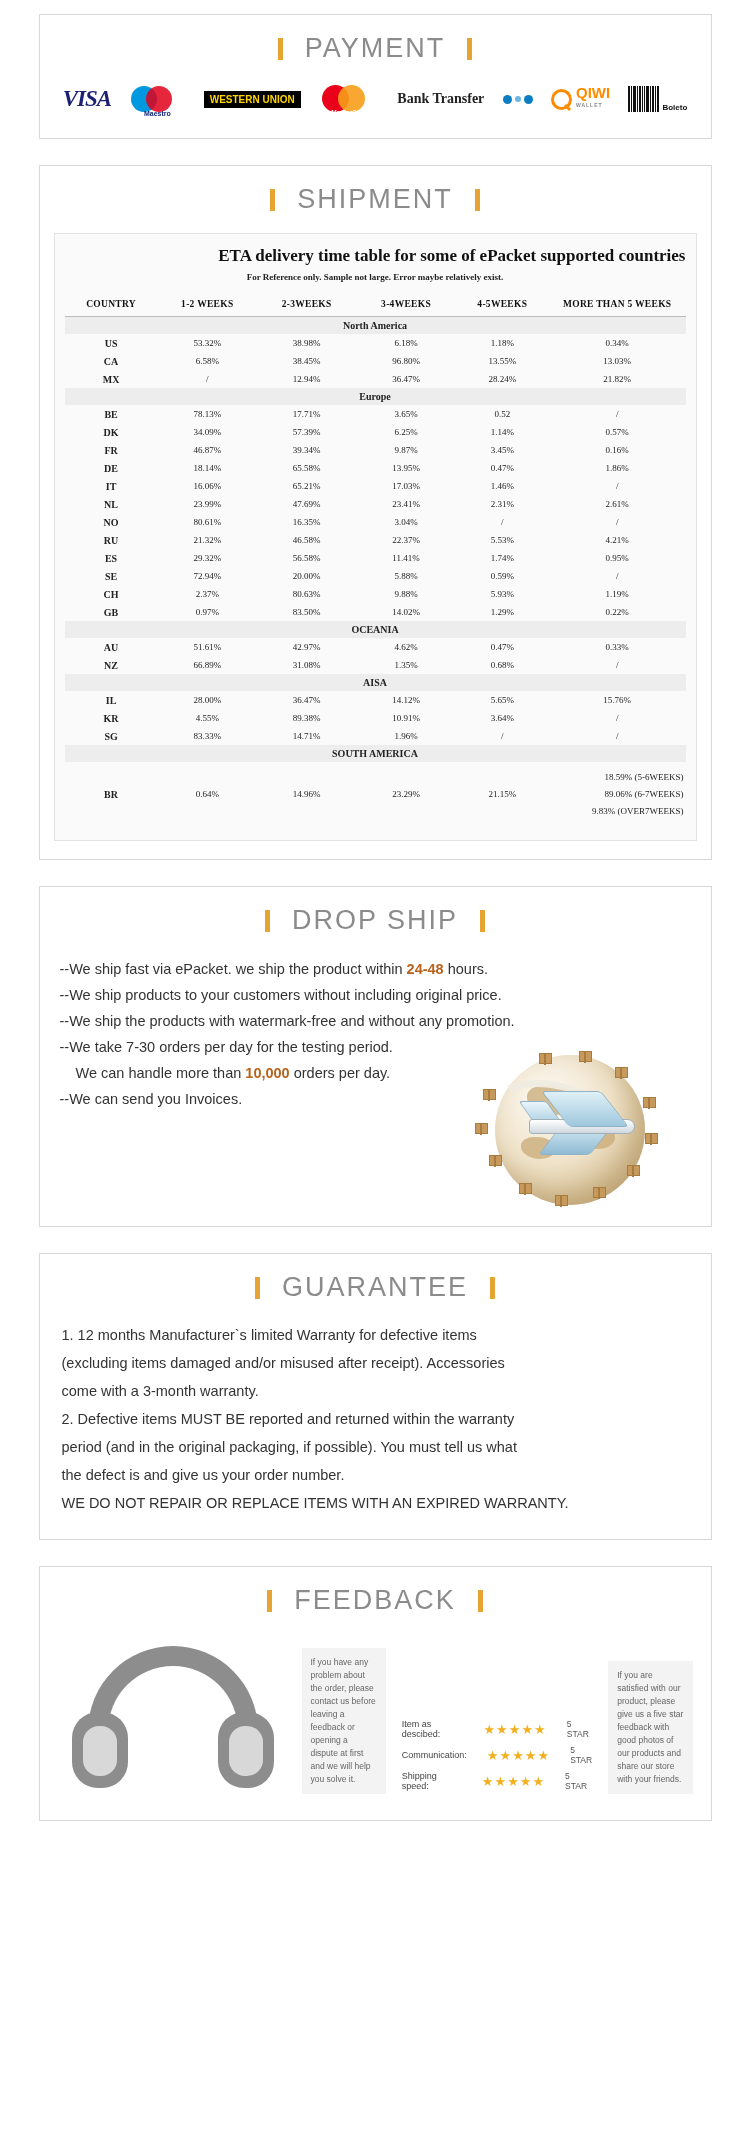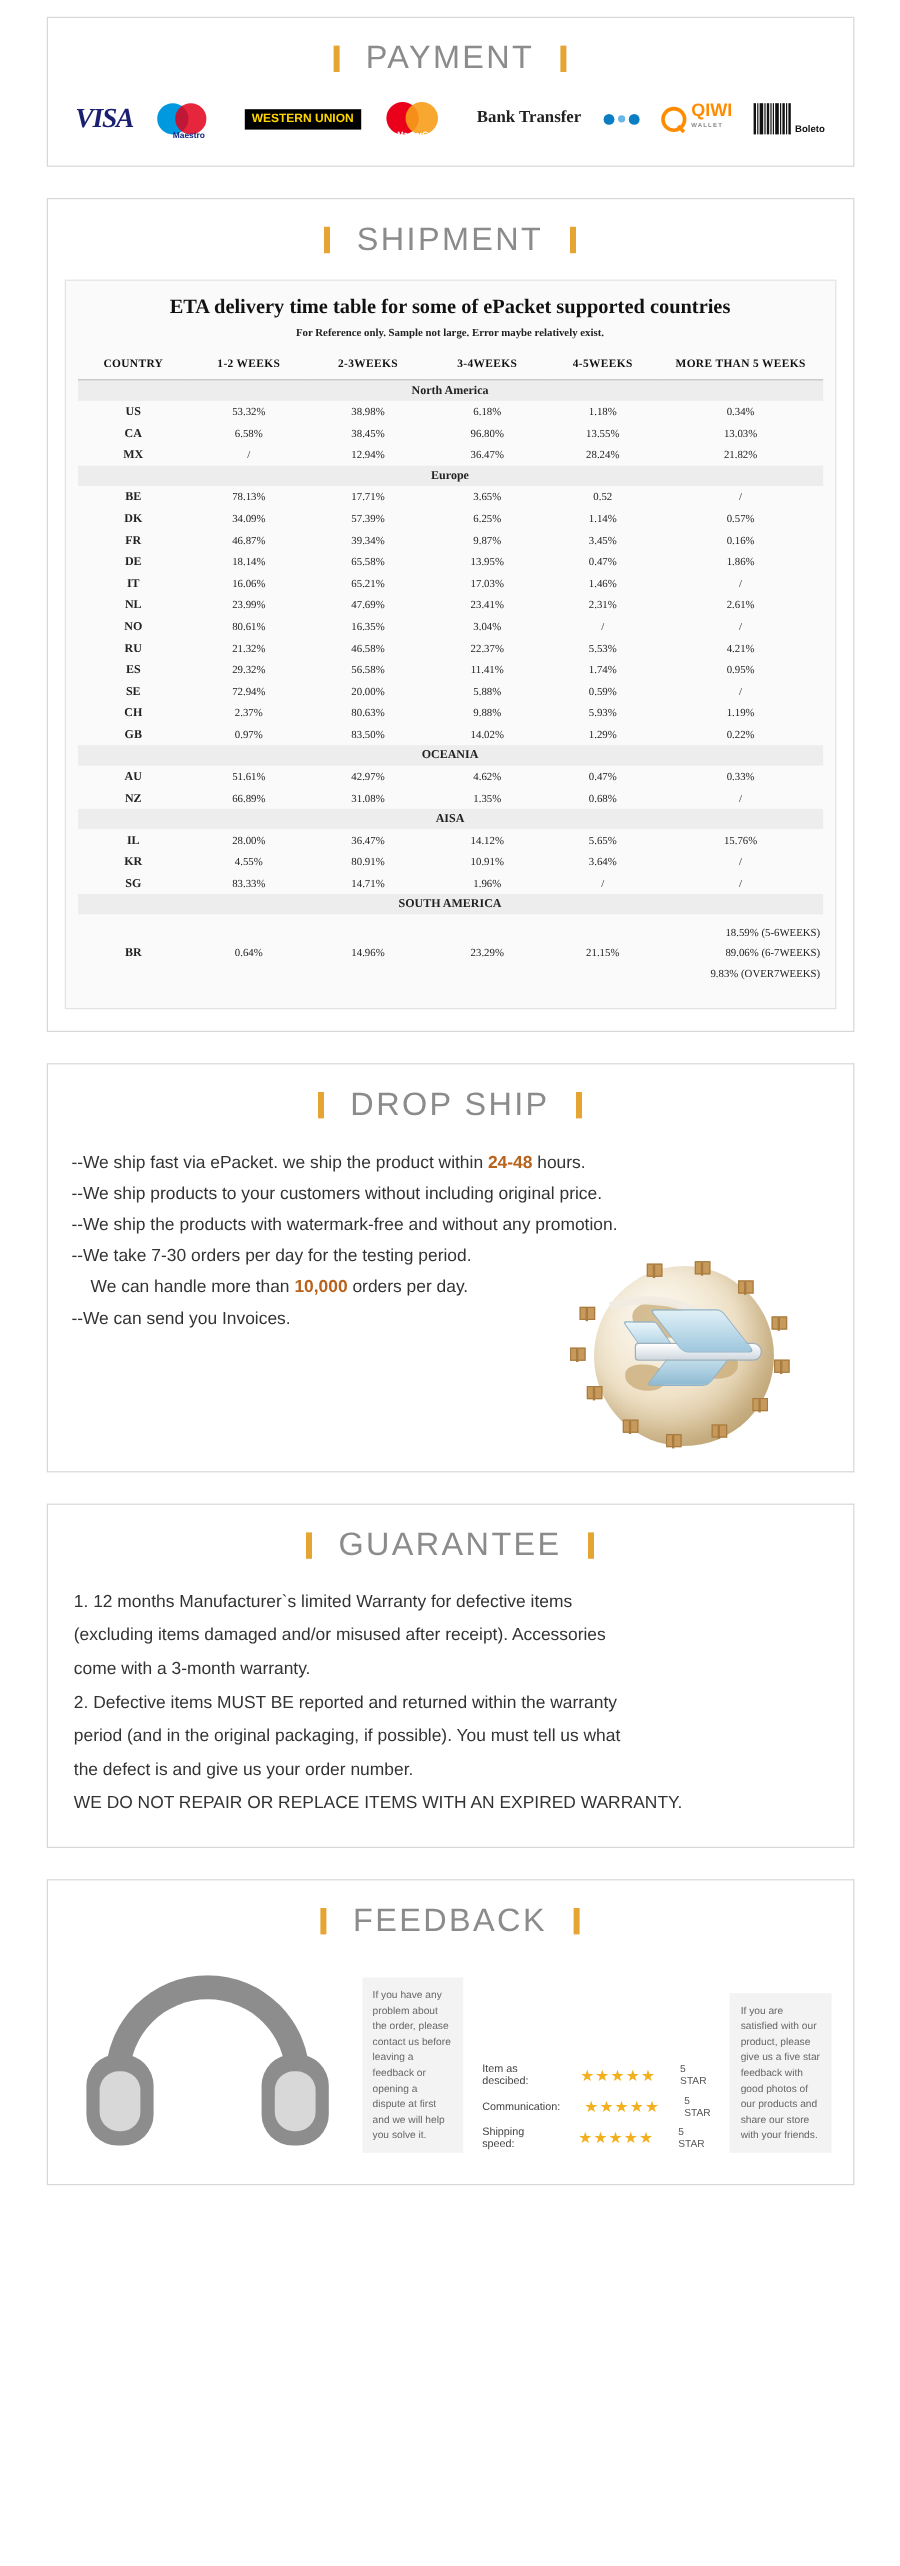--- a/index.html
+++ b/index.html
@@ -67,21 +67,21 @@
   .qiwi .txt{font-weight:bold;font-size:15px;color:#ff8c00;line-height:13px;}
   .qiwi .txt small{display:block;font-size:5px;color:#888;letter-spacing:1px;}
   .boleto{display:flex;align-items:flex-end;gap:1px;}
   .boleto .bars{display:flex;align-items:flex-end;height:26px;gap:1px;}
   .boleto .bars i{display:block;background:#111;height:26px;}
   .boleto .lbl{font-size:8px;color:#111;font-weight:bold;margin-left:2px;}
 
   
   .eta-box{margin:4px 14px 18px 14px;border:1px solid #e3e3e3;background:#fafafa;padding:12px 10px 14px 10px;}
   .eta-title{
-    text-align:center;font-family:"Liberation Serif", serif;font-weight:bold;
+    text-align:right;font-family:"Liberation Serif", serif;font-weight:bold;
     font-size:17px;color:#111;
   }
   .eta-sub{text-align:center;font-size:9px;font-weight:bold;color:#222;margin-top:6px;margin-bottom:10px;font-family:"Liberation Serif", serif;}
   table.eta{width:100%;border-collapse:collapse;font-family:"Liberation Serif", serif;}
   table.eta th{
     font-size:9.5px;font-weight:bold;color:#111;padding:7px 2px;text-align:center;
     border-bottom:1px solid #bdbdbd;letter-spacing:.3px;
   }
   table.eta td{font-size:9px;color:#222;padding:3.5px 2px;text-align:center;}
   table.eta td.cc{font-weight:bold;font-size:10px;}
@@ -400,21 +400,21 @@
               <td class="cc">IL</td>
               <td>28.00%</td>
               <td>36.47%</td>
               <td>14.12%</td>
               <td>5.65%</td>
               <td>15.76%</td>
             </tr>
             <tr>
               <td class="cc">KR</td>
               <td>4.55%</td>
-              <td>80.91%</td>
+              <td>89.38%</td>
               <td>10.91%</td>
               <td>3.64%</td>
               <td>/</td>
             </tr>
             <tr>
               <td class="cc">SG</td>
               <td>83.33%</td>
               <td>14.71%</td>
               <td>1.96%</td>
               <td>/</td>

